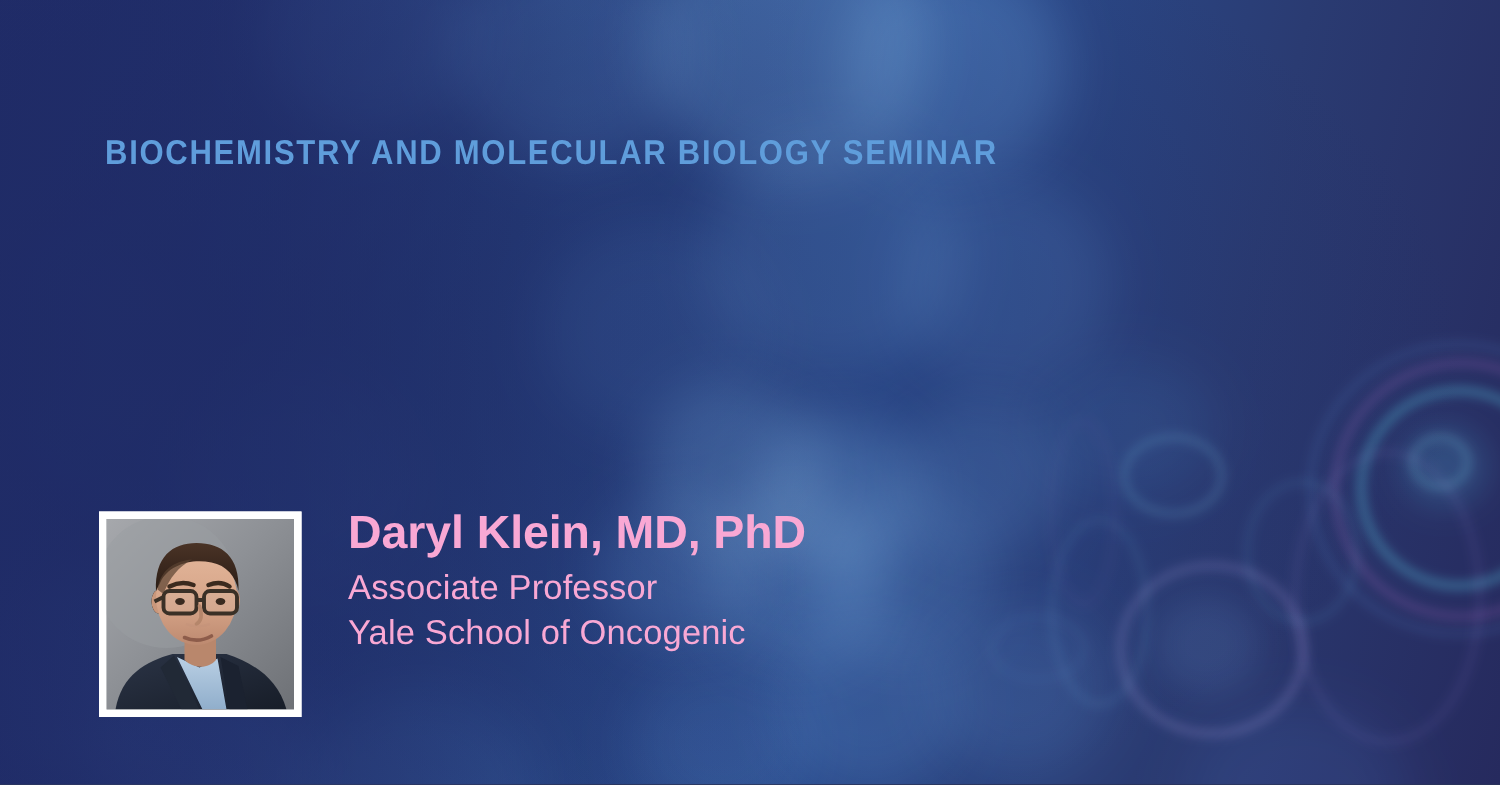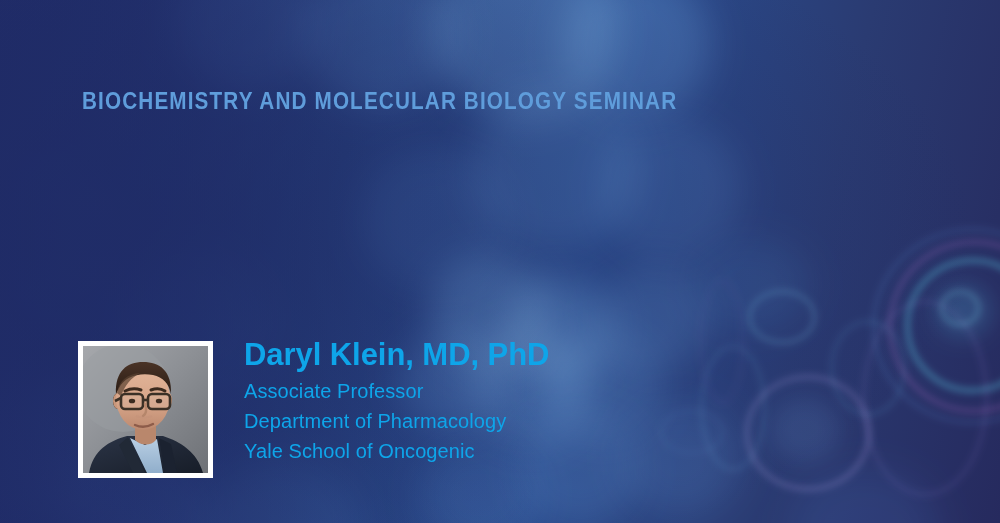--- a/index.html
+++ b/index.html
@@ -55,21 +55,20 @@
     inset: 0;
     background:
       radial-gradient(130% 110% at 10% 45%, rgba(30,42,100,0.62) 0%, rgba(30,42,100,0.30) 38%, rgba(20,26,70,0) 68%),
       linear-gradient(90deg, rgba(32,44,104,0.92) 0%, rgba(32,44,104,0.58) 18%, rgba(32,44,104,0.06) 38%, rgba(32,44,104,0) 55%);
   }
 
   
   .content {
     position: absolute;
     inset: 0;
-    margin-left: 12px;
   }
 
   .eyebrow {
     position: absolute;
     left: 70px;
     top: 88px;
     font-size: 23px;
     font-weight: 700;
     letter-spacing: 0.055em;
     color: #5f9ddb;
@@ -113,31 +112,31 @@
     height: 100%;
     overflow: hidden;
     background: #8e9196;
   }
   .headshot svg { display: block; width: 100%; height: 100%; }
 
   .speaker {
     position: absolute;
     left: 232px;
     top: 336px;
-    color: #0ea5e9;
+    color: #f9a8d4;
   }
   .speaker-name {
     font-size: 31px;
     font-weight: 700;
     line-height: 38px;
     letter-spacing: -0.002em;
     white-space: nowrap;
   }
   .speaker-line {
-    font-size: 20px;
+    font-size: 23px;
     font-weight: 400;
     line-height: 30px;
     letter-spacing: 0.004em;
     white-space: nowrap;
   }
   .speaker-lines {
     margin-top: 2px;
   }
 </style>
 </head>
@@ -269,19 +268,18 @@
           <path d="M52 79 q9 4 18 -1" stroke="#8d5c4a" stroke-width="2.4" fill="none" stroke-linecap="round"></path>
           <path d="M53 70 q8 3 16 0" stroke="#c3917a" stroke-width="1.4" fill="none" opacity="0.5"></path>
         </svg>
       </div>
     </div>
 
     <div class="speaker">
       <div class="speaker-name">Daryl Klein, MD, PhD</div>
       <div class="speaker-lines">
         <div class="speaker-line">Associate Professor</div>
-        <div class="speaker-line">Department of Pharmacology</div>
         <div class="speaker-line">Yale School of Oncogenic</div>
       </div>
     </div>
 
   </div>
 </div>
 
 </body></html>

